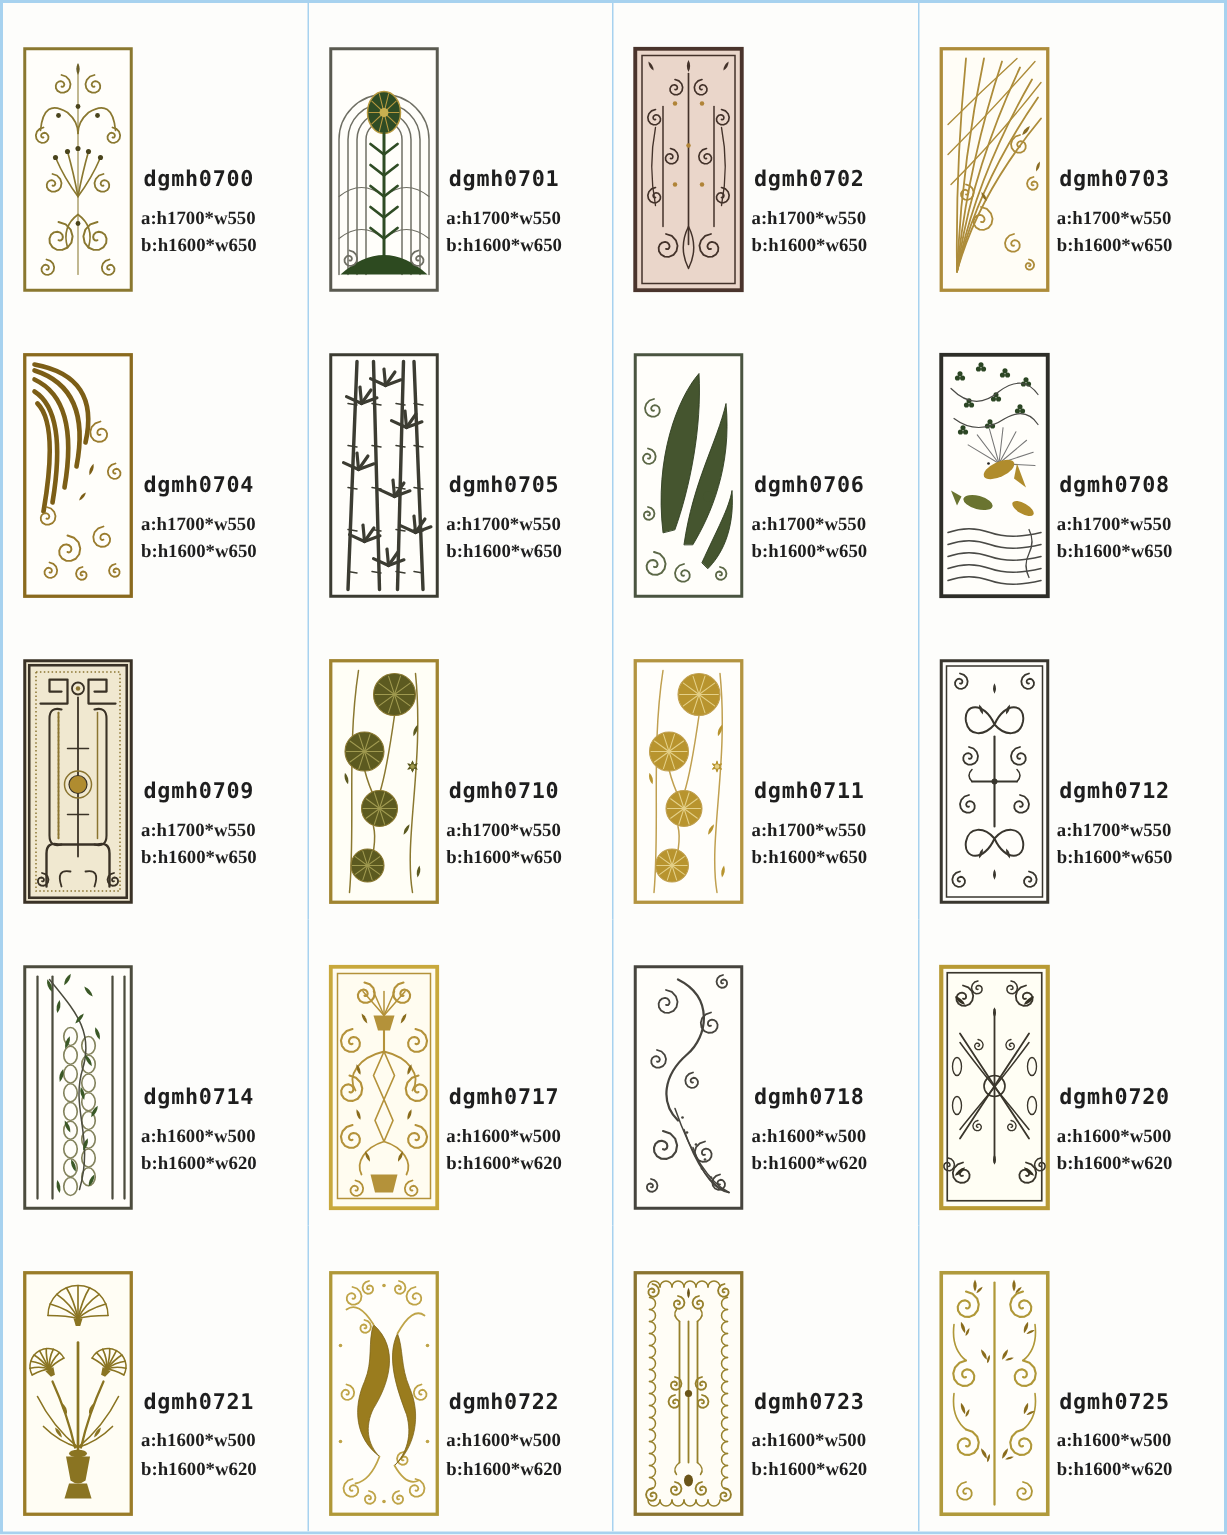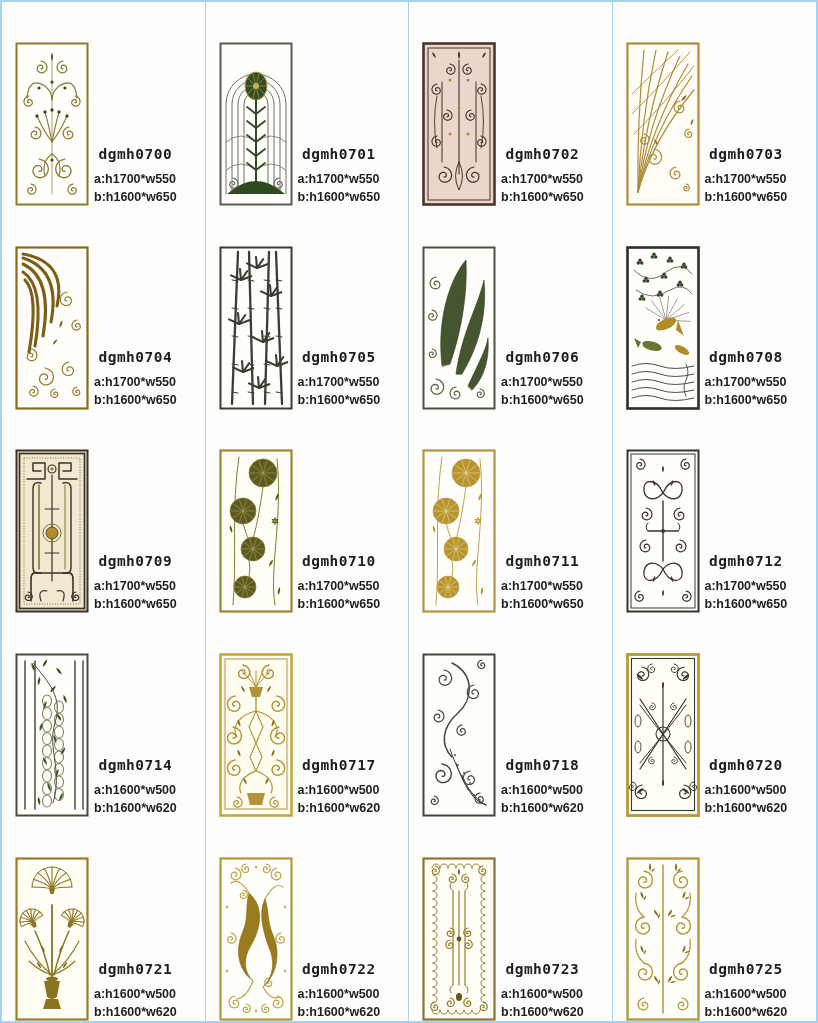--- a/index.html
+++ b/index.html
@@ -1,28 +1,28 @@
 <!DOCTYPE html>
 <html><head>
 <meta charset="utf-8">
 <style>
   html,body{margin:0;padding:0;background:#fff;}
   .page{width:818px;height:1023px;box-sizing:border-box;border:2px solid #a7d2ef;
         background:#fdfdfb;overflow:hidden;}
   .grid{width:100%;height:100%;display:grid;grid-template-columns:repeat(4,1fr);
         grid-template-rows:repeat(5,1fr);}
-  .cell{box-sizing:border-box;display:flex;align-items:flex-end;
+  .cell{box-sizing:border-box;display:flex;align-items:center;
         padding:19px 0 0 13px;overflow:hidden;}
   .cell:not(:nth-child(4n)){border-right:1.5px solid #a7d2ef;}
   .panel{flex:0 0 auto;display:block;}
   .label{margin-left:5px;margin-top:58px;color:#1e1e1e;}
   .code{font-family:"DejaVu Sans Mono","Liberation Mono",monospace;font-weight:bold;
         font-size:14.5px;letter-spacing:.5px;text-align:center;margin-bottom:8px;
         white-space:nowrap;}
-  .dim{font-family:Liberation Sans, sans-serif;font-weight:bold;
+  .dim{font-family:Liberation Serif, serif;font-weight:bold;
        font-size:12.5px;line-height:1.45;white-space:nowrap;letter-spacing:0;}
 </style>
 </head>
 <body>
 
 <div class="page">
   <div class="grid" id="grid">
       <div class="cell">
     <svg class="panel" viewBox="0 0 74 164" width="74" height="164">
           <rect x="1.5" y="1.5" width="71" height="161" fill="#fffefa" stroke="#8a7830" stroke-width="2"></rect>

